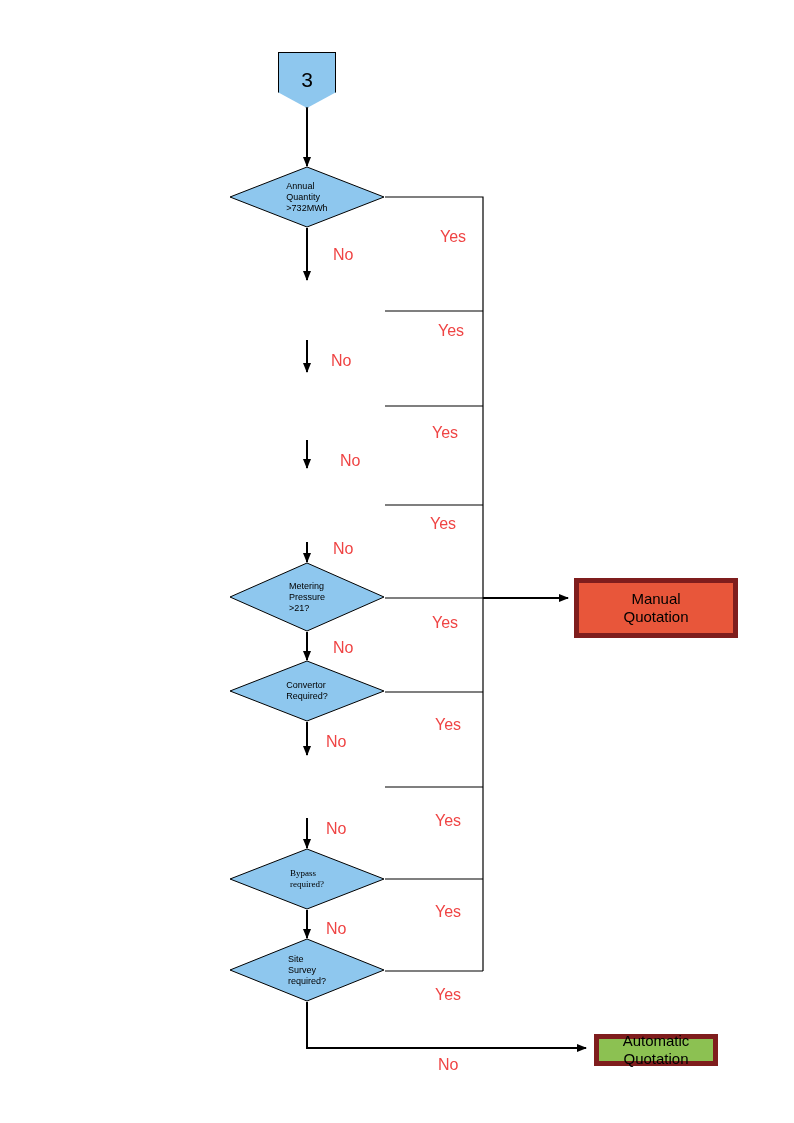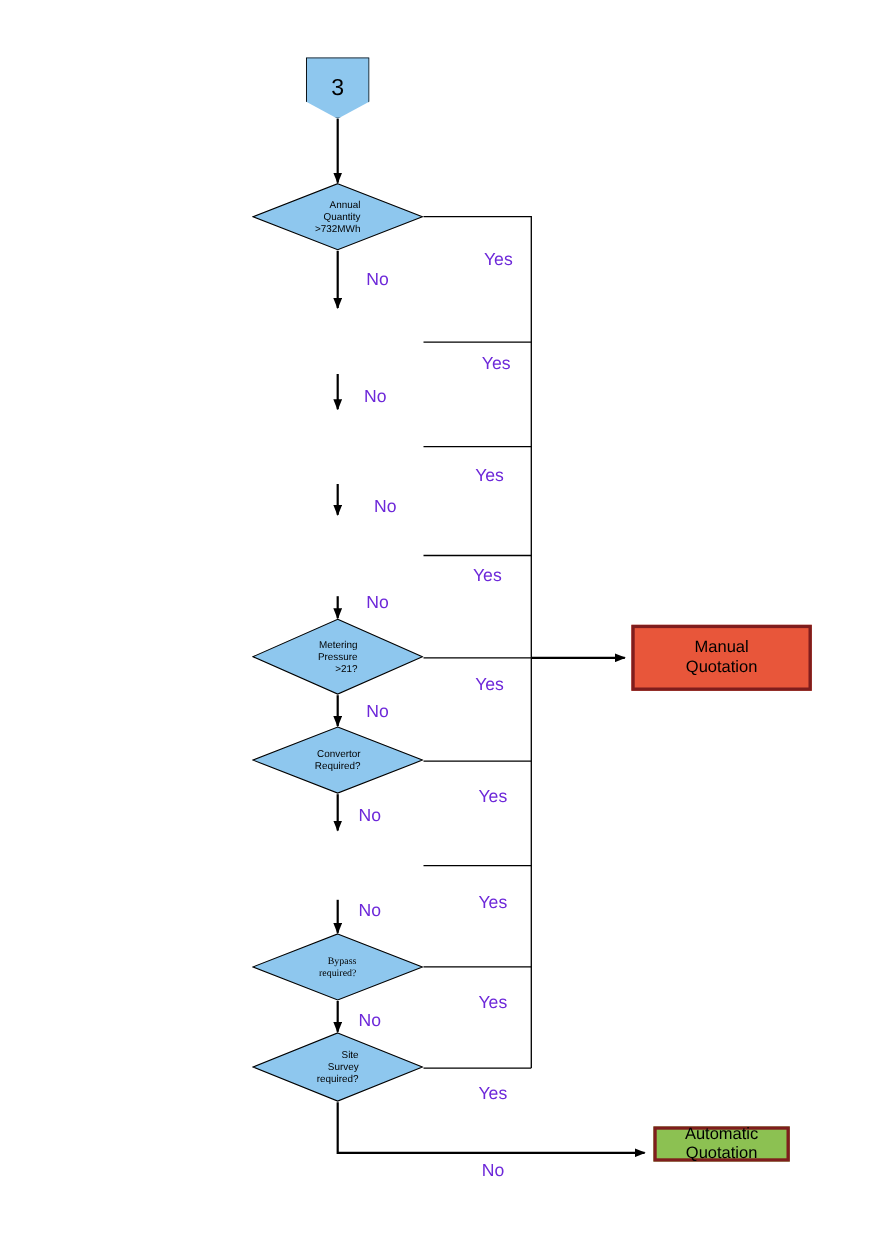--- a/index.html
+++ b/index.html
@@ -47,49 +47,50 @@
   .diamond .shape {
     position: absolute;
     left: 0; top: 0; right: 0; bottom: 0;
   }
   .diamond .label {
     position: absolute;
     left: 0; top: 0; right: 0; bottom: 0;
     display: flex;
     align-items: center;
     justify-content: center;
-    text-align: right;
+    text-align: left;
     font-size: 9px;
     line-height: 11px;
     color: #000000;
     padding: 0 14px;
     box-sizing: border-box;
     white-space: pre-line;
   }
   .box {
-    border: 3px solid #7f1d1d;
+    border: 5px solid #7f1d1d;
     display: flex;
     align-items: center;
     justify-content: center;
     text-align: center;
     font-size: 15px;
     line-height: 18px;
     color: #000000;
     white-space: pre-line;
+    margin-top: 10px;
   }
   .box.manual {
     background: #e8563a;
   }
   .box.automatic {
     background: #8cc152;
   }
   .edge-label {
     position: absolute;
     font-size: 16px;
-    color: #6d28d9;
+    color: #ef4444;
     white-space: nowrap;
   }
 </style>
 </head>
 <body>
 
 <div id="canvas">
 
   <svg class="wires" viewBox="0 0 794 1123">
     <defs>

